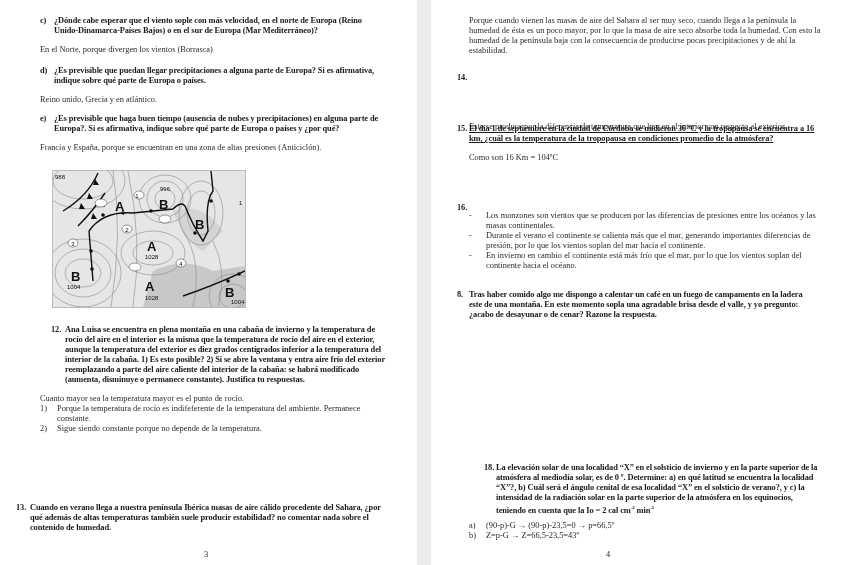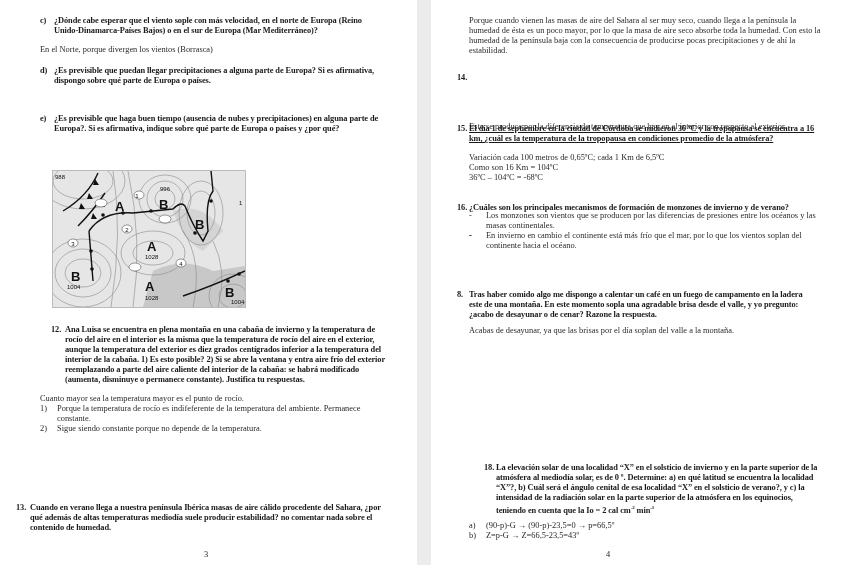--- a/index.html
+++ b/index.html
@@ -30,30 +30,32 @@
     <div class="ind" style="padding-left:14px;">
       <span class="num">c)</span>
       <span>¿Dónde cabe esperar que el viento sople con más velocidad, en el norte de Europa (Reino Unido-Dinamarca-Países Bajos) o en el sur de Europa (Mar Mediterráneo)?</span>
     </div>
   </div>
   <div class="blk a" style="left:40px;top:45px;width:345px;">En el Norte, porque divergen los vientos (Borrasca)</div>
 
   <div class="blk q" style="left:40px;top:66px;width:355px;">
     <div class="ind" style="padding-left:14px;">
       <span class="num">d)</span>
-      <span>¿Es previsible que puedan llegar precipitaciones a alguna parte de Europa? Si es afirmativa, dispongo sobre qué parte de Europa o países.</span>
-    </div>
-  </div>
+      <span>¿Es previsible que puedan llegar precipitaciones a alguna parte de Europa? Si es afirmativa, indique sobre qué parte de Europa o países.</span>
+    </div>
+  </div>
+  <div class="blk a" style="left:40px;top:95px;width:345px;">Reino unido, Grecia y en atlántico.</div>
 
   <div class="blk q" style="left:40px;top:114px;width:345px;">
     <div class="ind" style="padding-left:14px;">
       <span class="num">e)</span>
       <span>¿Es previsible que haga buen tiempo (ausencia de nubes y precipitaciones) en alguna parte de Europa?. Si es afirmativa, indique sobre qué parte de Europa o países  y ¿por qué?</span>
     </div>
   </div>
+  <div class="blk a" style="left:40px;top:143px;width:345px;">Francia y España, porque se encuentran en una zona de altas presiones (Anticiclón).</div>
 
   <div class="map">
     <svg width="192" height="136" viewBox="0 0 192 136" xmlns="http://www.w3.org/2000/svg">
       <rect width="192" height="136" fill="#e6e6e6"></rect>
 
       <path d="M100 100 Q130 85 160 100 L192 95 L192 136 L90 136 Z" fill="#c8c8c8"></path>
       <path d="M120 40 Q150 30 170 60 L150 80 Q130 70 120 40Z" fill="#d4d4d4"></path>
 
       <g fill="none" stroke="#8a8a8a" stroke-width="0.6">
         <ellipse cx="30" cy="102" rx="18" ry="14"></ellipse>
@@ -142,21 +144,21 @@
     <div>Cuanto mayor sea la temperatura mayor es el punto de rocío.</div>
     <ol class="nums">
       <li><span class="d">1)</span><span>Porque la temperatura de rocío es indifeferente de la temperatura del ambiente. Permanece constante.</span></li>
       <li><span class="d">2)</span><span>Sigue siendo constante porque no depende de la temperatura.</span></li>
     </ol>
   </div>
 
   <div class="blk q" style="left:16px;top:503px;width:368px;">
     <div class="ind" style="padding-left:14px;">
       <span class="num">13.</span>
-      <span>Cuando en verano llega a nuestra península Ibérica masas de aire cálido procedente del Sahara, ¿por qué además de altas temperaturas mediodía suele producir estabilidad? no comentar nada sobre el contenido de humedad.</span>
+      <span>Cuando en verano llega a nuestra península Ibérica masas de aire cálido procedente del Sahara, ¿por qué además de altas temperaturas también suele producir estabilidad? no comentar nada sobre el contenido de humedad.</span>
     </div>
   </div>
 
   <div class="pnum" style="left:204px;top:550px;">3</div>
 </div>
 
 <div class="page" id="page4">
 
   <div class="blk a" style="left:38px;top:16px;width:355px;">Porque cuando vienen las masas de aire del Sahara al ser muy seco, cuando llega a la península la humedad de ésta es un poco mayor, por lo que la masa de aire seco absorbe toda la humedad. Con esto la humedad de la península baja con la consecuencia de producirse pocas precipitaciones y de ahí la estabilidad.</div>
 
@@ -167,46 +169,42 @@
   </div>
   <div class="blk a" style="left:38px;top:102px;width:355px;margin-top:20px;">Esto se produce por la diferencia de temperatura que hay en el interior con respecto al exterior.</div>
 
   <div class="blk q" style="left:26px;top:124px;width:364px;">
     <div class="ind" style="padding-left:12px;text-decoration:underline;">
       <span class="num">15.</span>
       <span>El día 1 de septiembre en la ciudad de Córdoba se midieron 36 ºC y la tropopausa se encuentra a 16 km, ¿cuál es la temperatura de la tropopausa en condiciones promedio de la atmósfera?</span>
     </div>
   </div>
   <div class="blk a" style="left:38px;top:153px;width:355px;">
-    <div>Variación cada 100 metros de 0,65ºC; cada 1 Km de 6,5ºC</div>
     <div>Como son 16 Km = 104ºC</div>
-    <div>36ºC – 104ºC = -68ºC</div>
   </div>
 
   <div class="blk q" style="left:26px;top:191px;width:364px;margin-top:12px;">
     <div class="ind" style="padding-left:12px;">
       <span class="num">16.</span>
-      <span>¿Cuáles son los principales mecanismos de formación de monzones de invierno y de verano?</span>
     </div>
   </div>
   <div class="blk a" style="left:38px;top:211px;width:355px;">
     <ul class="dash">
       <li><span class="d">-</span><span>Los monzones son vientos que se producen por las diferencias de presiones entre los océanos y las masas continentales.</span></li>
-      <li><span class="d">-</span></li>
+      <li><span class="d">-</span><span>Durante el verano el continente se calienta más que el mar, generando importantes diferencias de presión, por lo que los vientos soplan del mar hacia el continente.</span></li>
       <li><span class="d">-</span><span>En invierno en cambio el continente está más frío que el mar, por lo que los vientos soplan del continente hacia el océano.</span></li>
     </ul>
   </div>
 
   <div class="blk q" style="left:26px;top:290px;width:360px;">
     <div class="ind" style="padding-left:12px;">
       <span class="num">8.</span>
       <span>Tras haber comido algo me dispongo a calentar un café en un fuego de campamento en la ladera este de una montaña. En este momento sopla una agradable brisa desde el valle, y yo pregunto: ¿acabo de desayunar o de cenar? Razone la respuesta.</span>
     </div>
   </div>
-  <div class="blk a" style="left:38px;top:326px;width:355px;">Acabas de desayunar, ya que las brisas por el día soplan del valle a la montaña.</div>
 
   <div class="blk q" style="left:26px;top:463px;width:364px;">
     <div class="ind" style="padding-left:12px;margin-left:27px;">
       <span class="num">18.</span>
       <span><span>La elevación solar de una localidad  “X” en el solsticio de invierno y en la parte superior de la atmósfera al mediodía solar, es de 0 º. Determine: a) en qué latitud se encuentra la localidad “X”?,  b) Cuál será el ángulo cenital de esa localidad “X” en el solsticio de verano?, y c)  la intensidad de la radiación solar en la parte superior de la atmósfera en los equinocios, teniendo en cuenta que la Io = 2 cal cm</span><sup style="font-size:5px;">-2</sup><span> min</span><sup style="font-size:5px;">-1</sup></span>
     </div>
   </div>
   <div class="blk a" style="left:38px;top:521px;width:355px;">
     <ol class="nums">
       <li><span class="d">a)</span><span>(90-p)-G → (90-p)-23,5=0 → p=66,5º</span></li>

